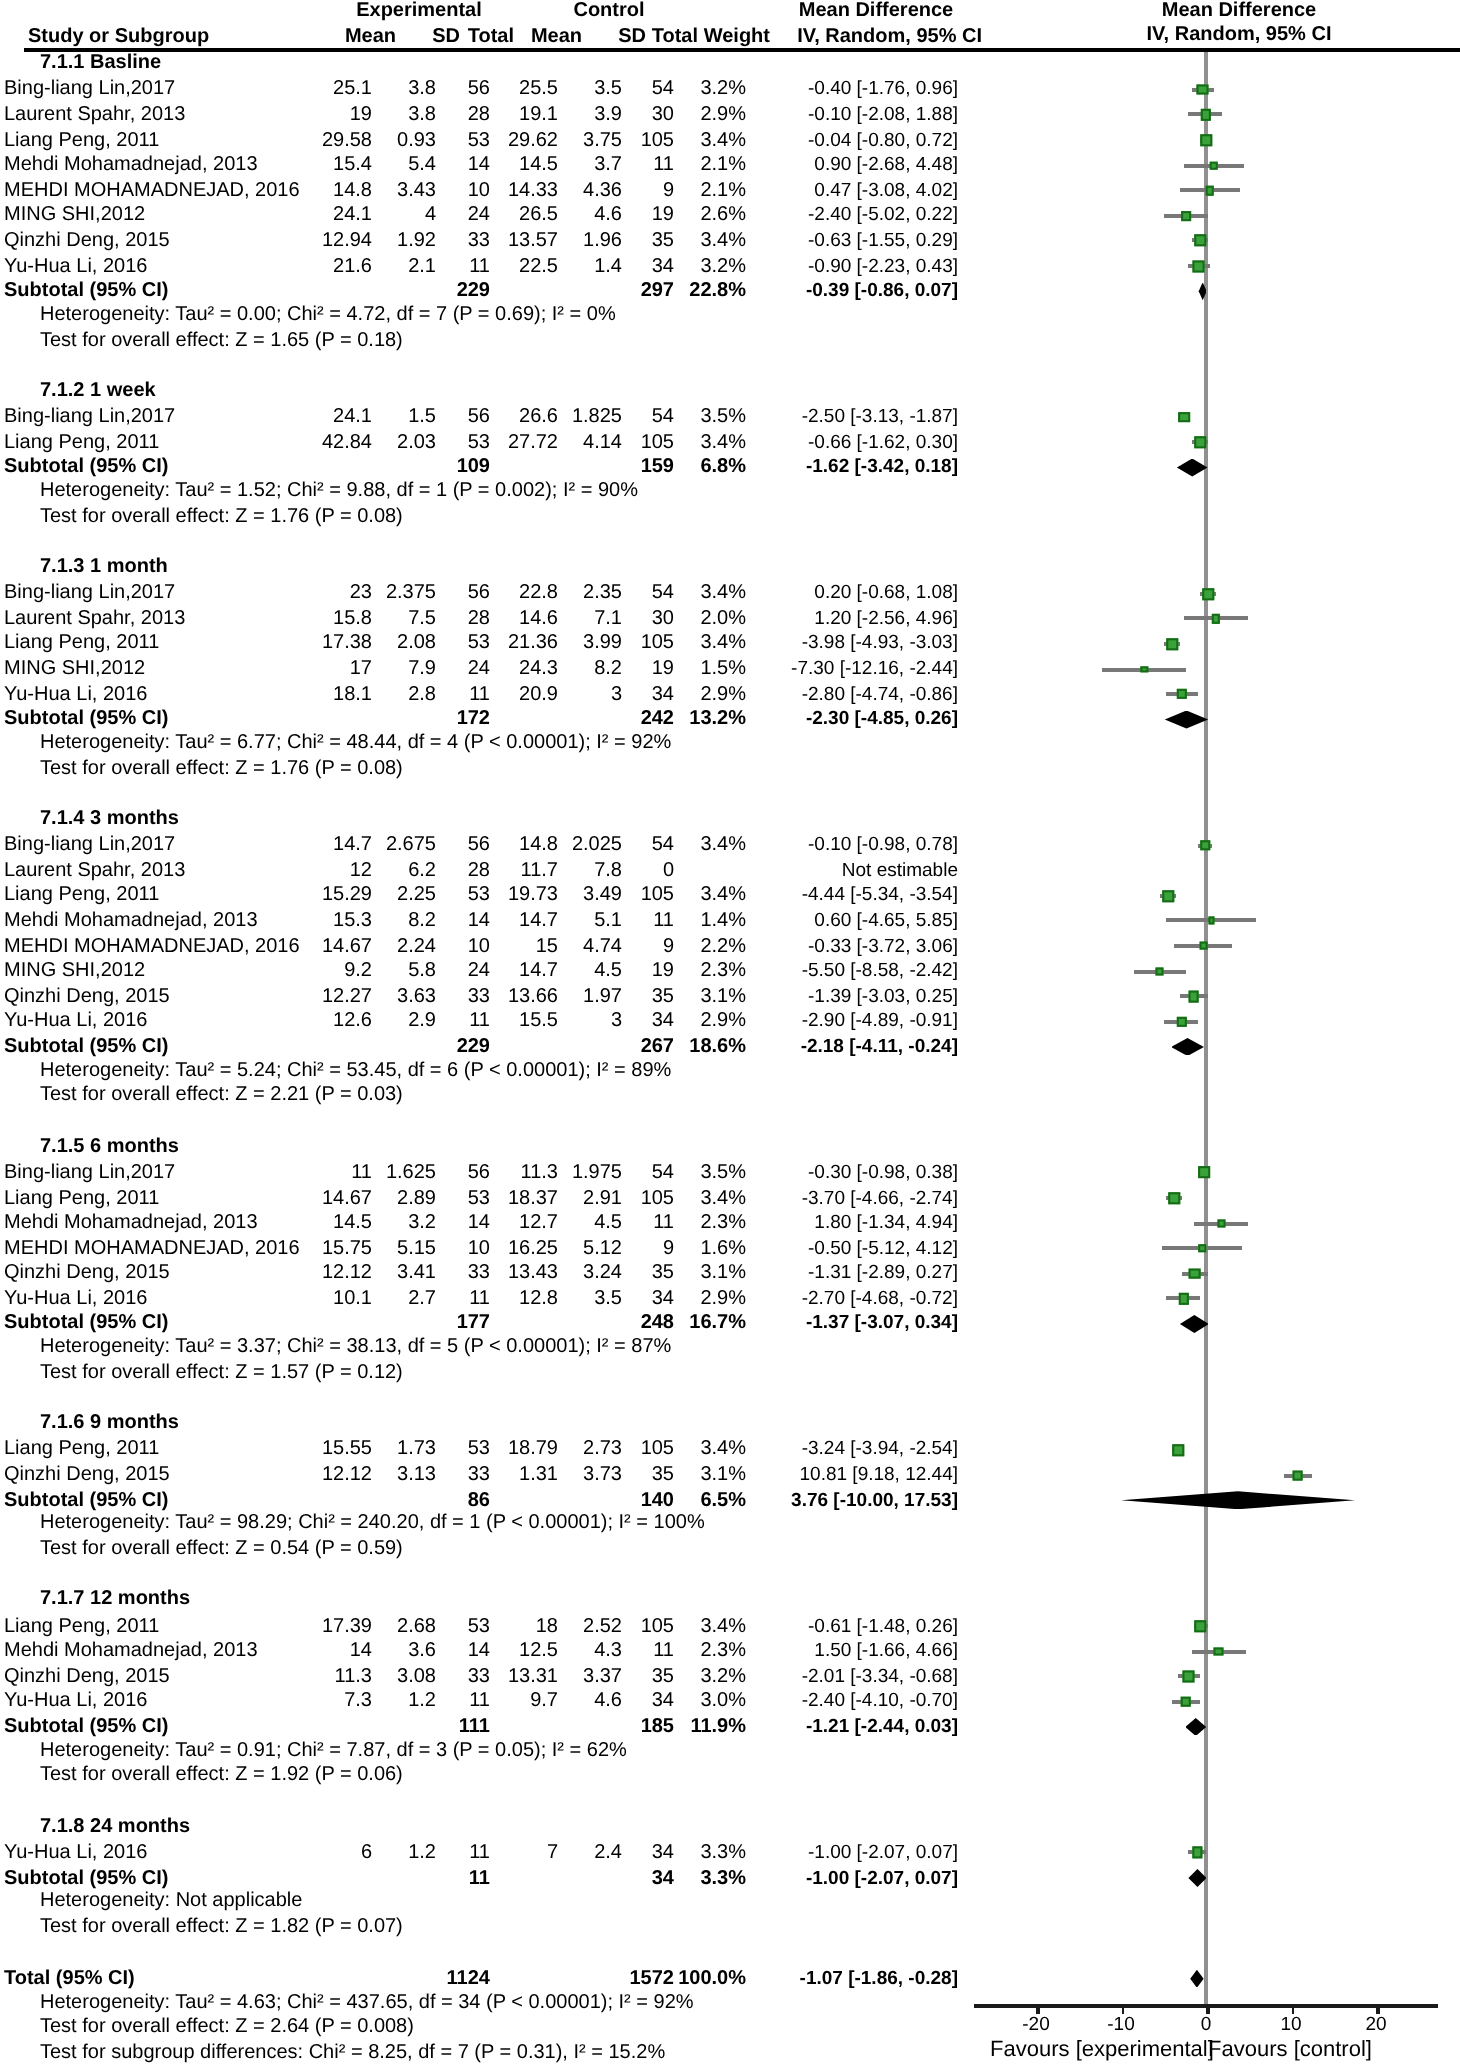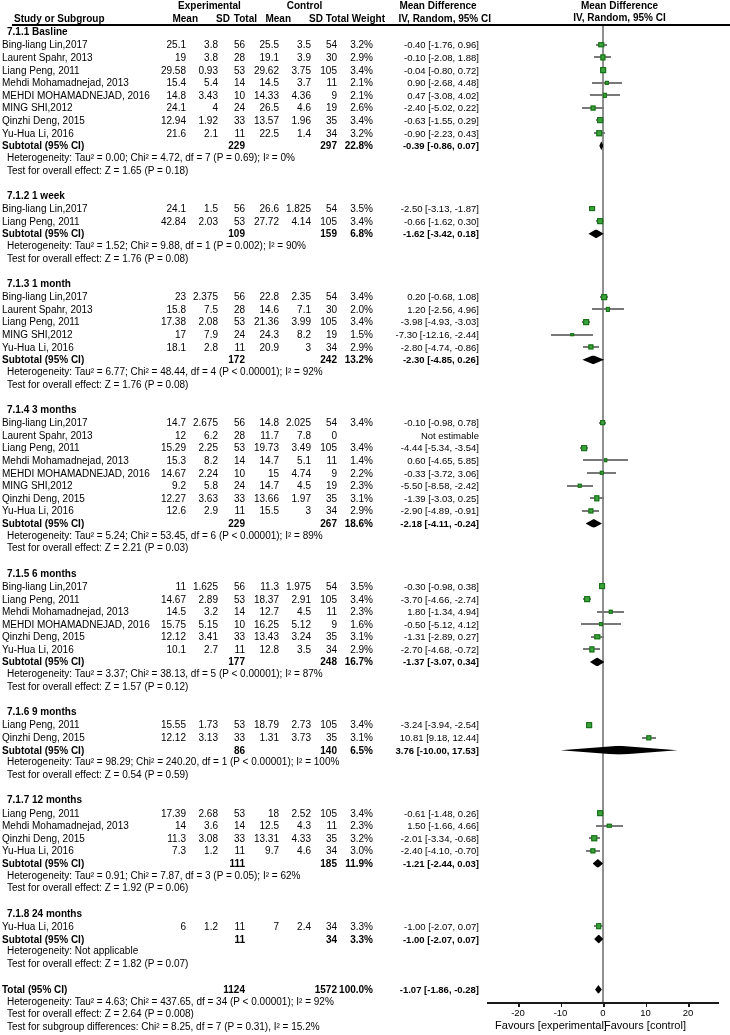--- a/index.html
+++ b/index.html
@@ -11,21 +11,21 @@
   .hdr{position:relative;height:24px;border-bottom:2px solid #000;margin-left:12px;}
   .g{position:absolute;top:0;height:12px;line-height:12px;text-align:center;font-weight:bold;white-space:nowrap;}
   .row{
     position:relative;height:12.6px;display:grid;align-items:center;
     grid-template-columns:150px 36px 32px 27px 34px 32px 26px 36px 106px;
   }
   .c{white-space:nowrap;line-height:11px;}
   .study{padding-left:2px;}
   .num{text-align:right;}
   .ci{text-align:right;font-size:9.5px;}
-  .free{position:relative;height:12.6px;line-height:12.6px;padding-left:7px;white-space:nowrap;}
+  .free{position:relative;height:12.6px;line-height:12.6px;padding-left:20px;white-space:nowrap;}
   .spacer{height:12.6px;}
   .plot{position:absolute;left:485px;top:0;width:245px;height:100%;}
   .cil{position:absolute;top:50%;height:2px;margin-top:-1px;background:#787878;}
   .sq{position:absolute;top:50%;transform:translate(-50%,-50%);background:#3aa23a;border:1px solid #166b16;box-sizing:border-box;}
   .diamond{position:absolute;top:50%;transform:translateY(-50%);height:9px;background:#000;
     clip-path:polygon(0 50%,50% 0,100% 50%,50% 100%);}
   .zero{position:absolute;left:602px;top:26px;width:2px;height:976px;background:#909090;}
   .axis{position:absolute;left:485px;top:1000px;width:245px;height:34px;}
   .axline{position:absolute;left:2px;top:2px;width:232px;height:1.5px;background:#1a1a1a;}
   .tick{position:absolute;top:3px;width:1.5px;height:4px;background:#1a1a1a;}
@@ -659,21 +659,21 @@
           <div class="cil" style="left: 110.945px; width: 26.86px;"></div>
           <div class="sq" style="width: 4.53px; height: 4.53px; left: 124.375px;"></div>
         </div>
       </div>
       <div class="row">
         <div class="c study">Qinzhi Deng, 2015</div>
         <div class="c num">11.3</div>
         <div class="c num">3.08</div>
         <div class="c num">33</div>
         <div class="c num">13.31</div>
-        <div class="c num">4.33</div>
+        <div class="c num">3.37</div>
         <div class="c num">35</div>
         <div class="c num">3.2%</div>
         <div class="c ci">-2.01 [-3.34, -0.68]</div>
         <div class="plot">
           <div class="cil" style="left: 103.805px; width: 11.305px;"></div>
           <div class="sq" style="width: 5.52px; height: 5.52px; left: 109.457px;"></div>
         </div>
       </div>
       <div class="row">
         <div class="c study">Yu-Hua Li, 2016</div>

